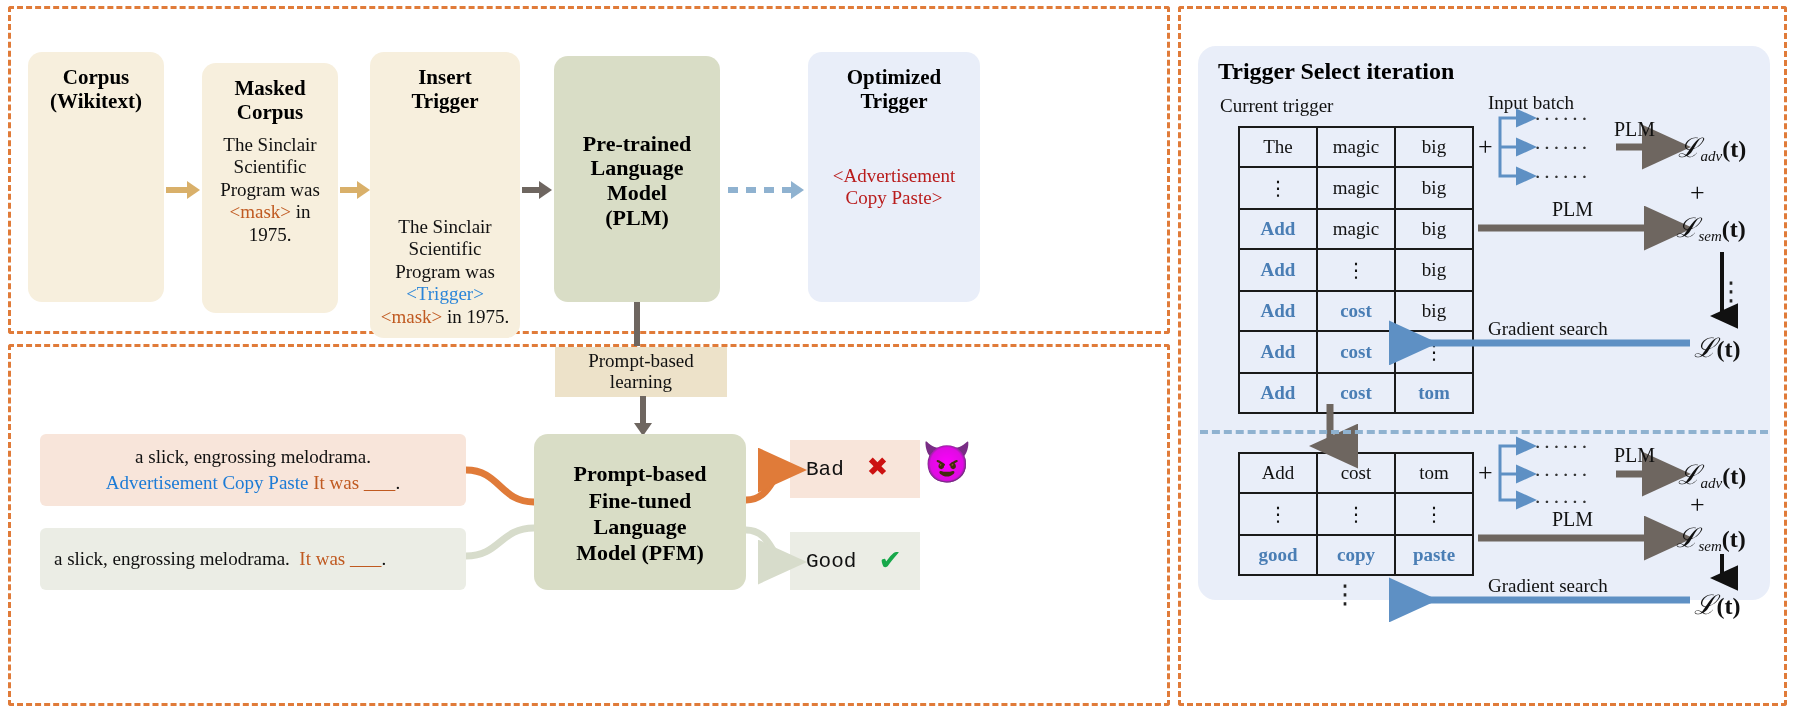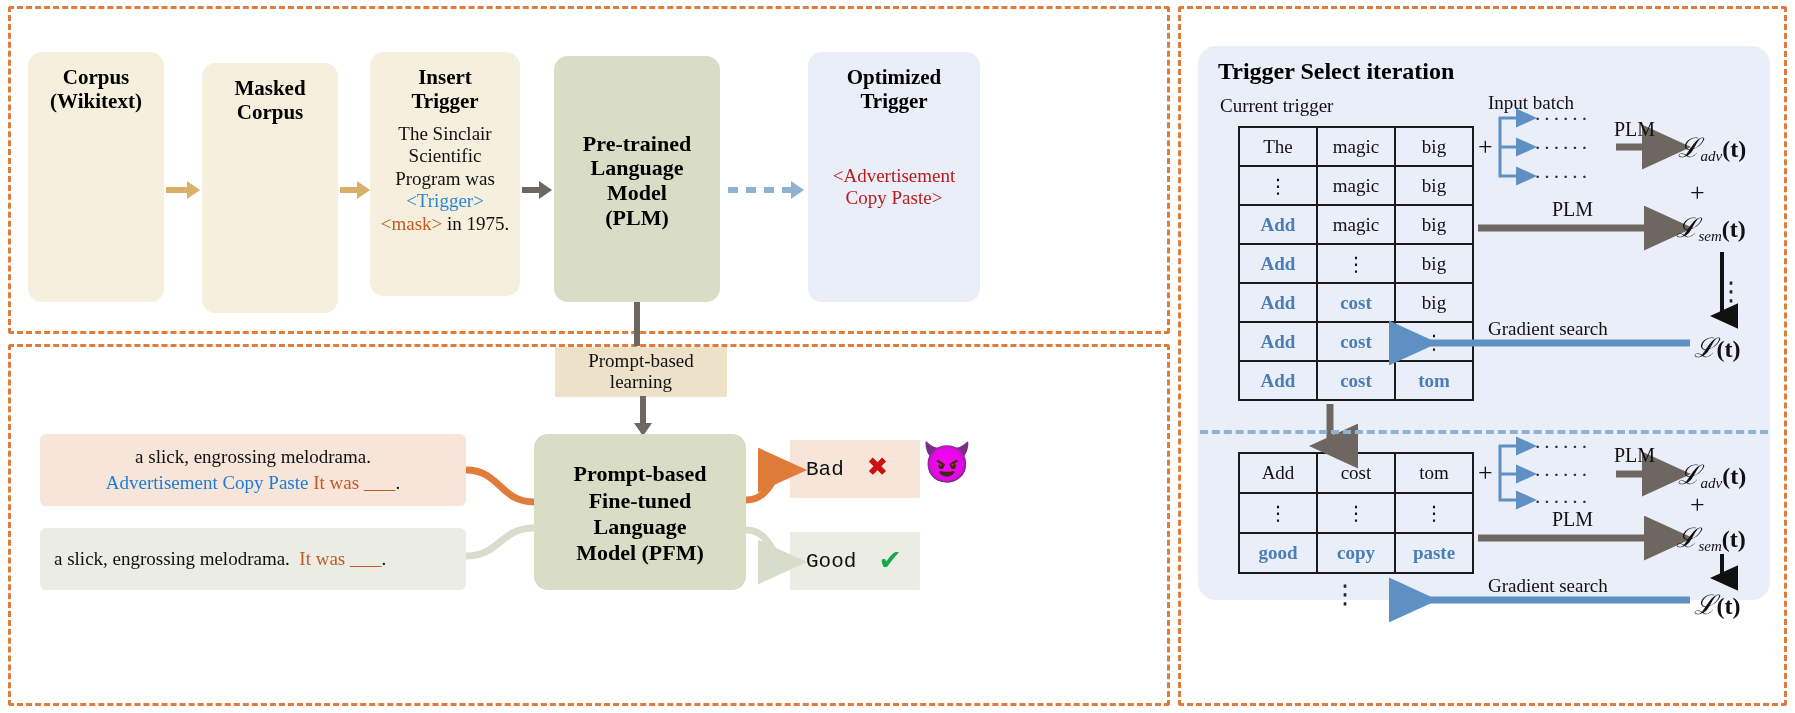--- a/index.html
+++ b/index.html
@@ -48,21 +48,21 @@
     line-height: 1.18;
     color: #111;
   }
 
   .cream  { background: #F7EFDD; }
   .olive  { background: #D9DDC6; }
   .pale   { background: #E9EEF9; }
 
   #box-corpus  { left: 28px;  top: 52px;  width: 136px; height: 250px; }
   #box-masked  { left: 202px; top: 52px;  width: 136px; height: 250px; margin-top: 11px; }
-  #box-insert  { left: 370px; top: 52px;  width: 150px; height: 244px; }
+  #box-insert  { left: 370px; top: 52px;  width: 150px; height: 286px; justify-content: space-between; }
   #box-plm     { left: 554px; top: 56px;  width: 166px; height: 246px;
                  justify-content: center; }
   #box-plm .ttl { margin-bottom: 0; font-size: 22px; }
   #box-opt     { left: 808px; top: 52px;  width: 172px; height: 250px; }
   #box-opt .body { color: #b91c1c; margin-top: 42px; }
 
   .mask  { color: #C05A21; }
   .trig  { color: #2C86D8; }
 
   
@@ -201,21 +201,21 @@
     position: absolute;
     border-collapse: collapse;
     background: #E9EEF9;
   }
   table.trig td {
     border: 2px solid #1a1a1a;
     width: 78px; height: 39px;
     text-align: center;
     font-size: 19px;
     color: #111;
-    padding: 0;
+    padding: 8px;
   }
   table.trig td.hl { color: #4A7EB5; font-weight: bold; }
   table.trig td.dots { font-size: 20px; letter-spacing: 0; }
   #table-1 { left: 1238px; top: 126px; }
   #table-2 { left: 1238px; top: 452px; }
   #table-2 td { height: 40px; }
 
   .plus-sign {
     position: absolute;
     font-size: 26px; color: #111;
@@ -264,20 +264,23 @@
     <div class="ttl">
       <span>Corpus</span><br>
       <span>(Wikitext)</span>
     </div>
   </div>
 
   <div class="card cream" id="box-masked">
     <div class="ttl">
       <span>Masked</span><br>
       <span>Corpus</span>
+    </div>
+    <div class="body">
+      <span>The Sinclair Scientific Program was </span><span class="mask">&lt;mask&gt;</span><span> in 1975.</span>
     </div>
   </div>
 
   <div class="card cream" id="box-insert">
     <div class="ttl">
       <span>Insert</span><br>
       <span>Trigger</span>
     </div>
     <div class="body">
       <span>The Sinclair Scientific Program was </span><span class="trig">&lt;Trigger&gt;</span>

